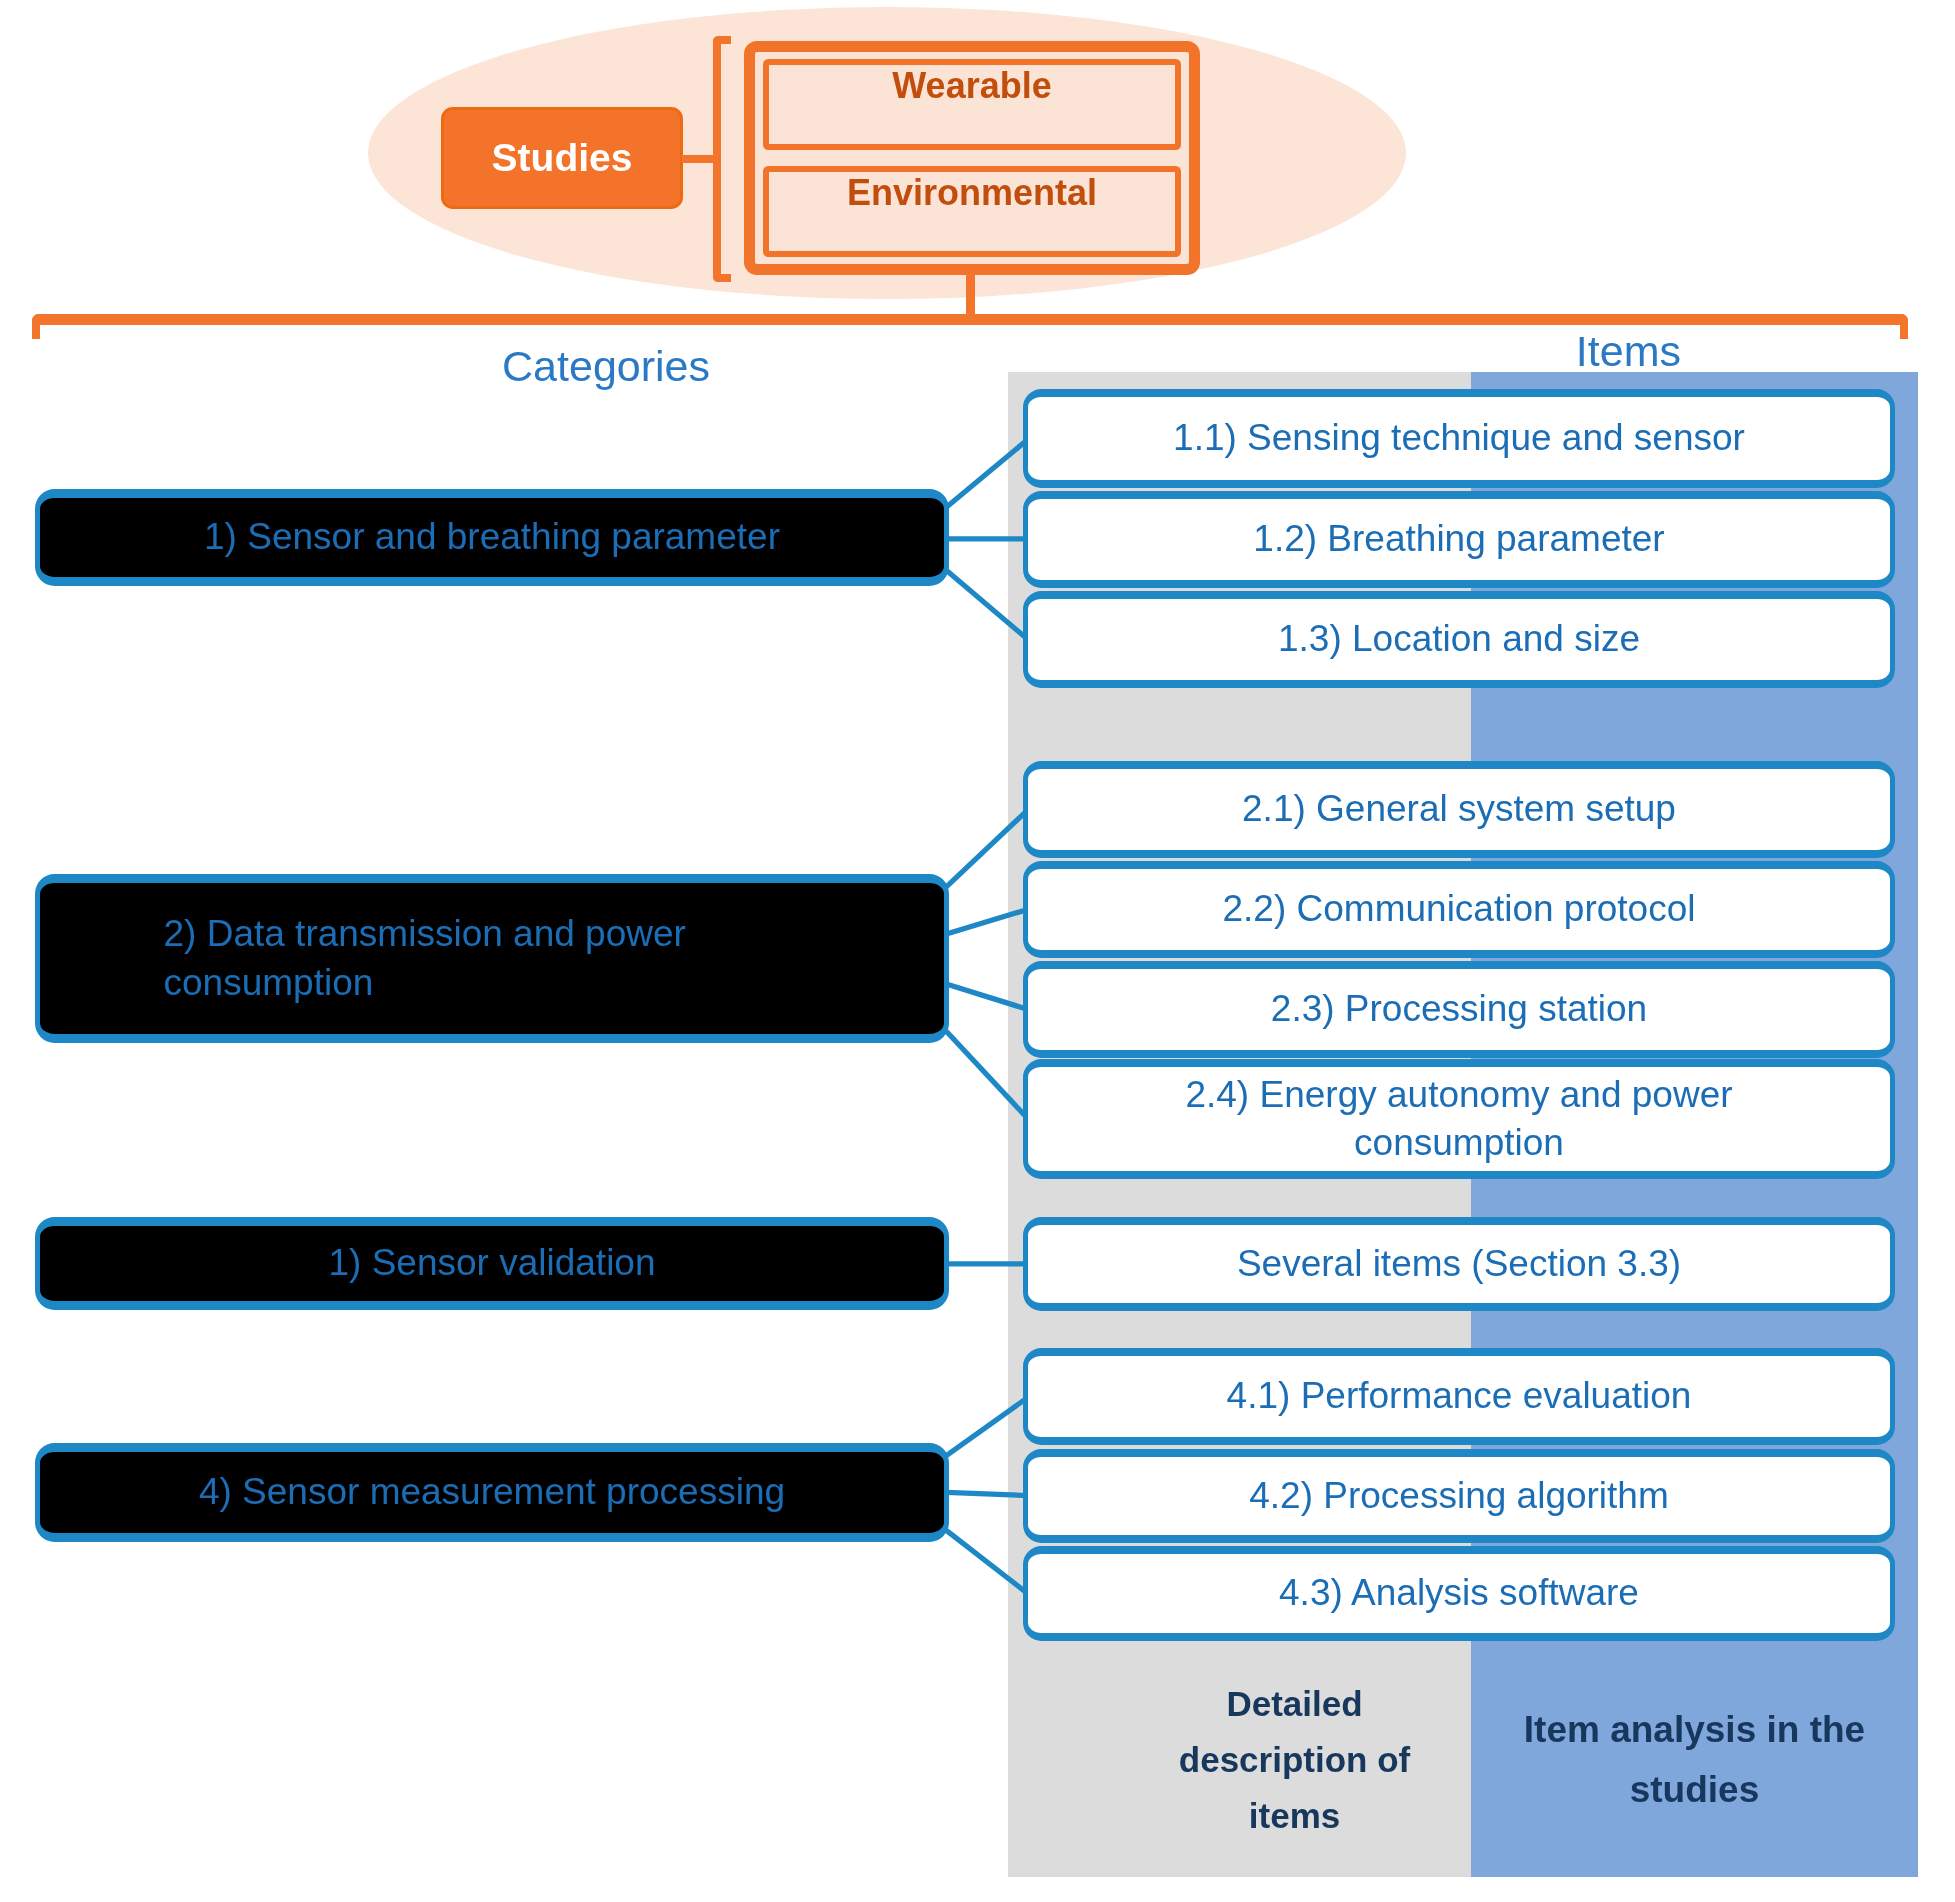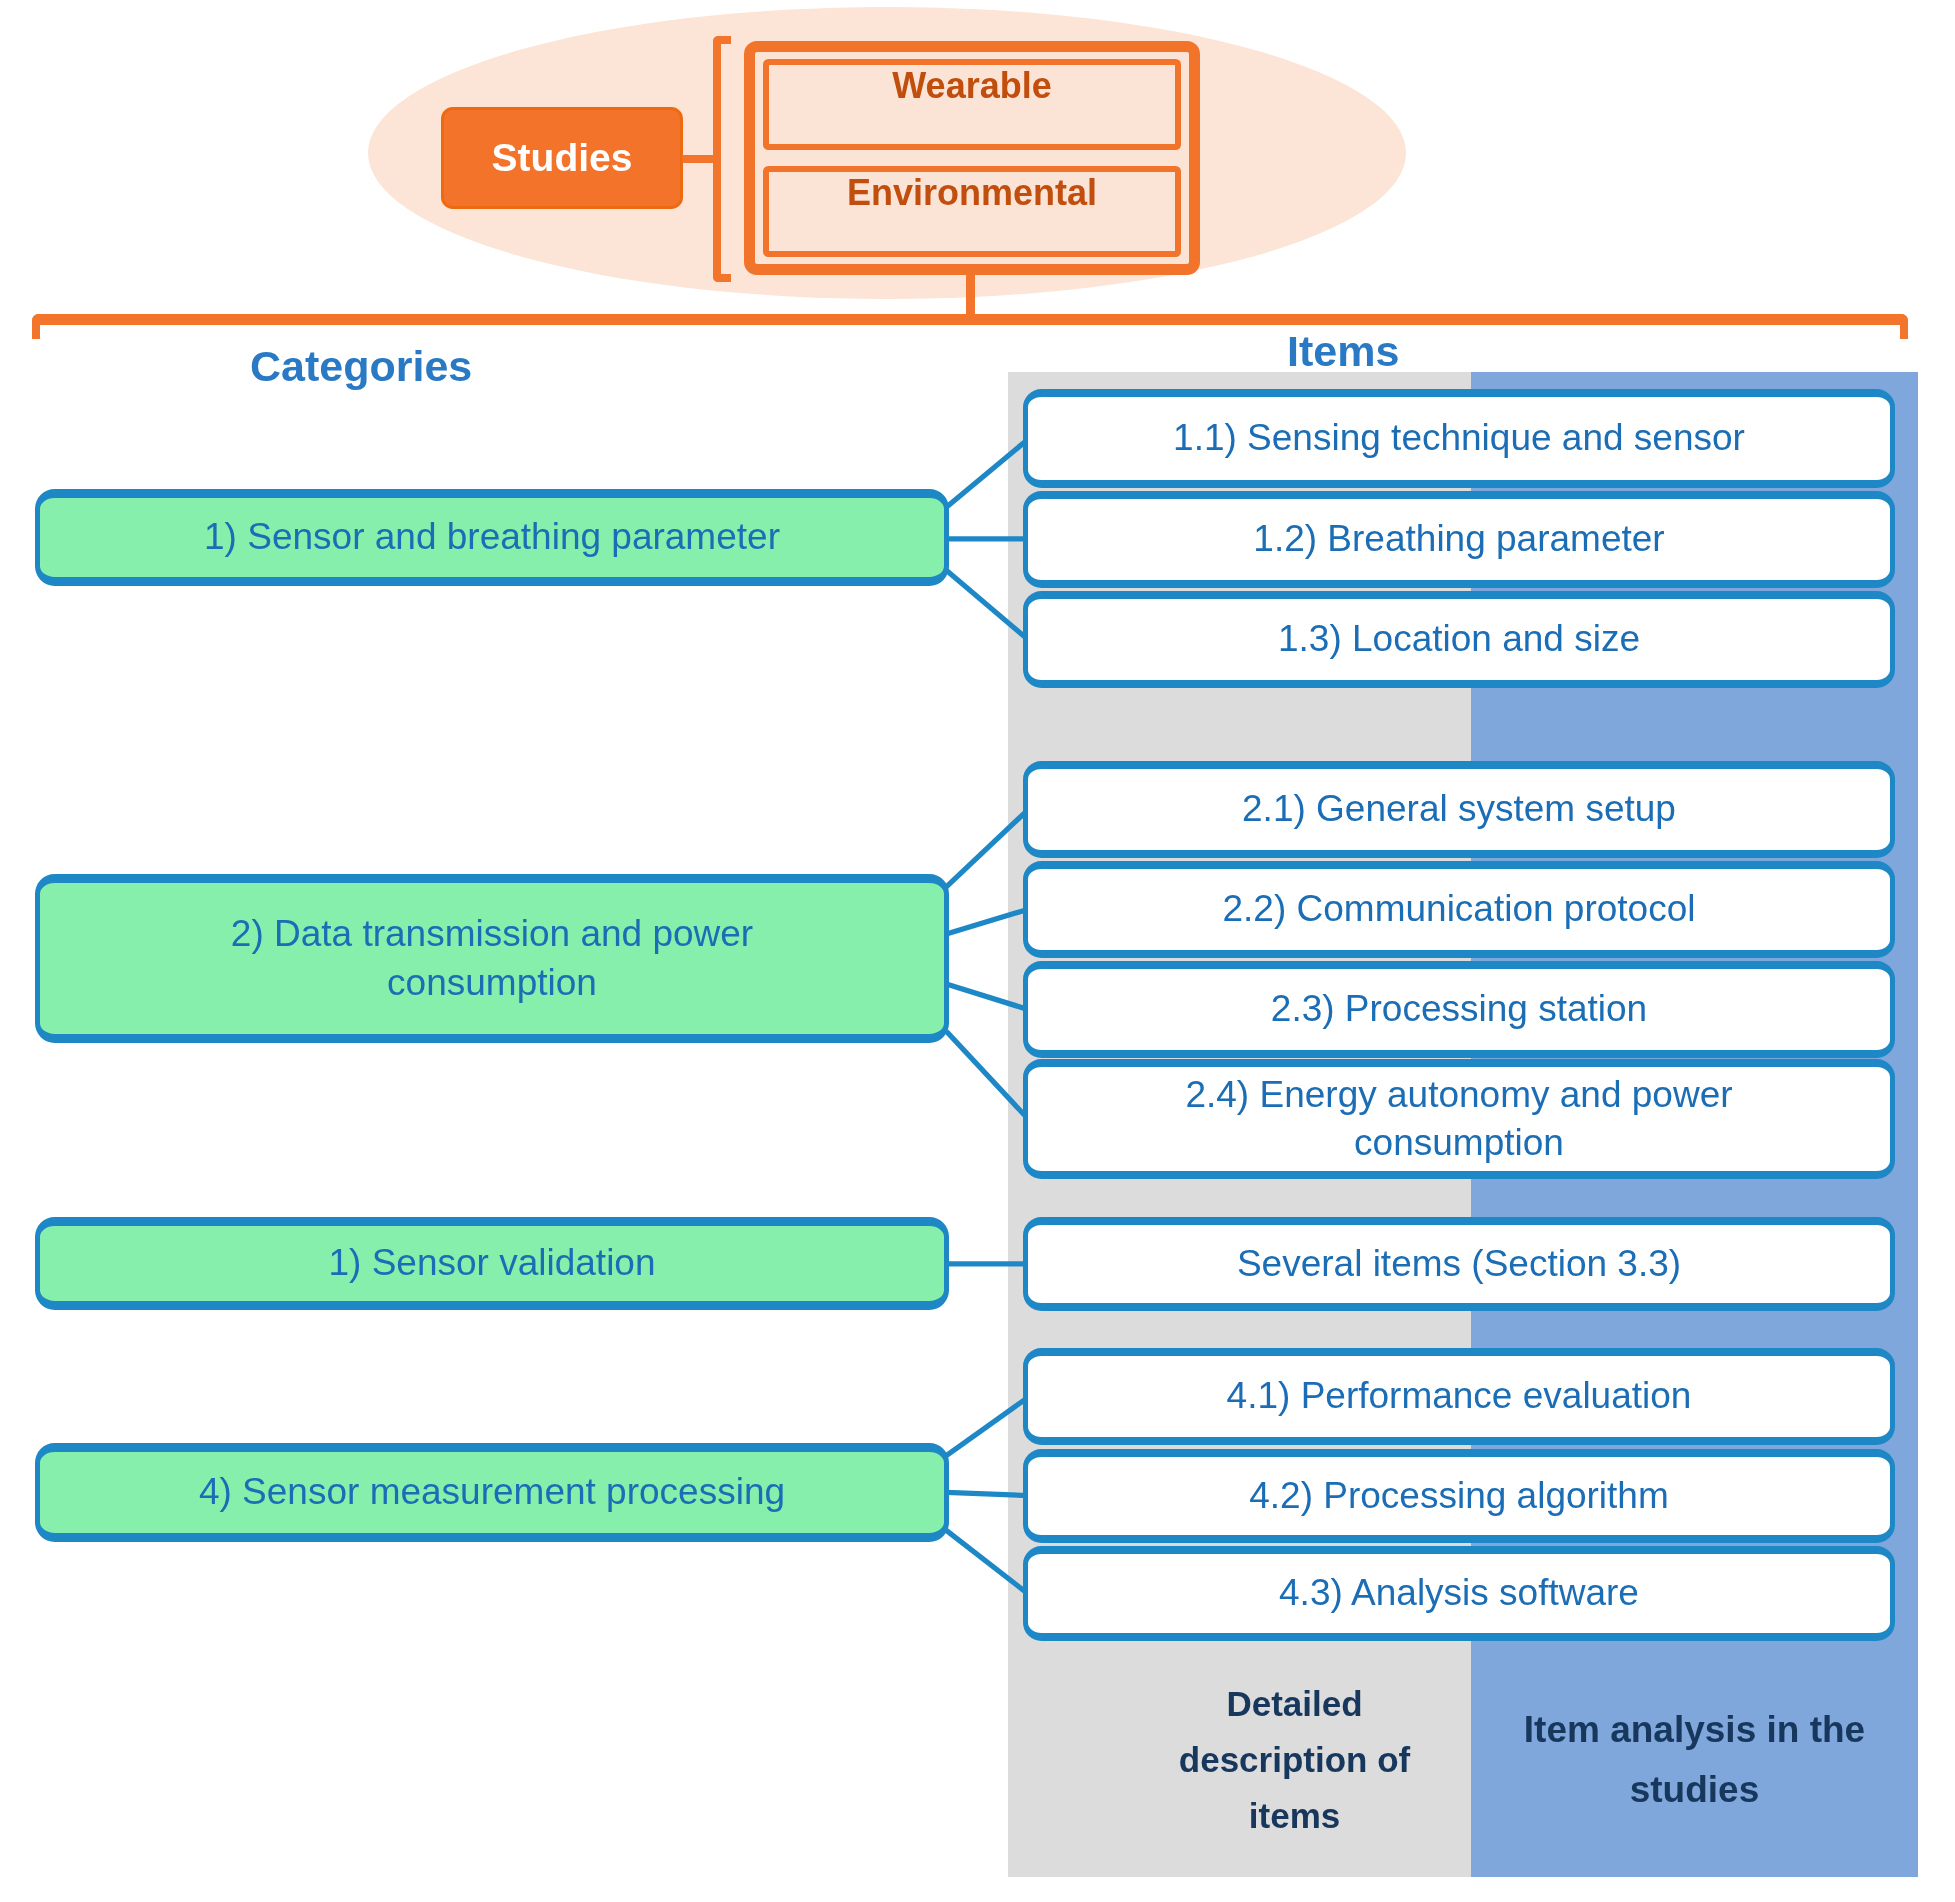--- a/index.html
+++ b/index.html
@@ -40,39 +40,39 @@
     position:absolute;left:966px;top:274px;width:8.5px;height:43px;background:#F2752B;
   }
   
   .brace{
     position:absolute;left:31.5px;top:314px;width:1876px;height:25px;
     border-top:11px solid #F2752B;border-left:8.5px solid #F2752B;border-right:8.5px solid #F2752B;
     border-radius:6.6px 6.6px 0 0;box-sizing:border-box;
   }
   
   .hdr{
-    position:absolute;color:#2979C5;font-size:43px;font-weight:700;text-align:left;
+    position:absolute;color:#2979C5;font-size:43px;font-weight:400;text-align:right;
   }
   .hdr-categories{left:250px;top:342px;width:460px;}
   .hdr-items{left:1287px;top:327px;width:394px;}
   
   .panel-gray{
     position:absolute;left:1008px;top:372px;width:463px;height:1505px;background:#DCDCDC;
   }
   .panel-blue{
     position:absolute;left:1471px;top:372px;width:447px;height:1505px;background:#7FA7DC;
   }
   
   .connectors{position:absolute;left:0;top:0;z-index:2;}
   
   .cat-box{
     position:absolute;left:35px;width:914px;z-index:3;
-    background:#86efac;border:5.3px solid #1E88C7;border-top-width:9.9px;border-bottom-width:9.9px;
+    background:#000000;border:5.3px solid #1E88C7;border-top-width:9.9px;border-bottom-width:9.9px;
     border-radius:19.7px;box-sizing:border-box;
-    display:flex;align-items:center;justify-content:center;text-align:center;
+    display:flex;align-items:center;justify-content:center;
     color:#1B6DB5;font-size:37px;line-height:1.3;
   }
   .cat-box span{display:block;max-width:755px;}
   .item-box{
     position:absolute;left:1023px;width:872px;z-index:3;
     background:#ffffff;border:5.3px solid #1E88C7;border-top-width:8.5px;border-bottom-width:8.5px;
     border-radius:18.4px;box-sizing:border-box;
     display:flex;align-items:center;justify-content:center;text-align:center;
     color:#1B6DB5;font-size:37px;line-height:1.3;
   }

